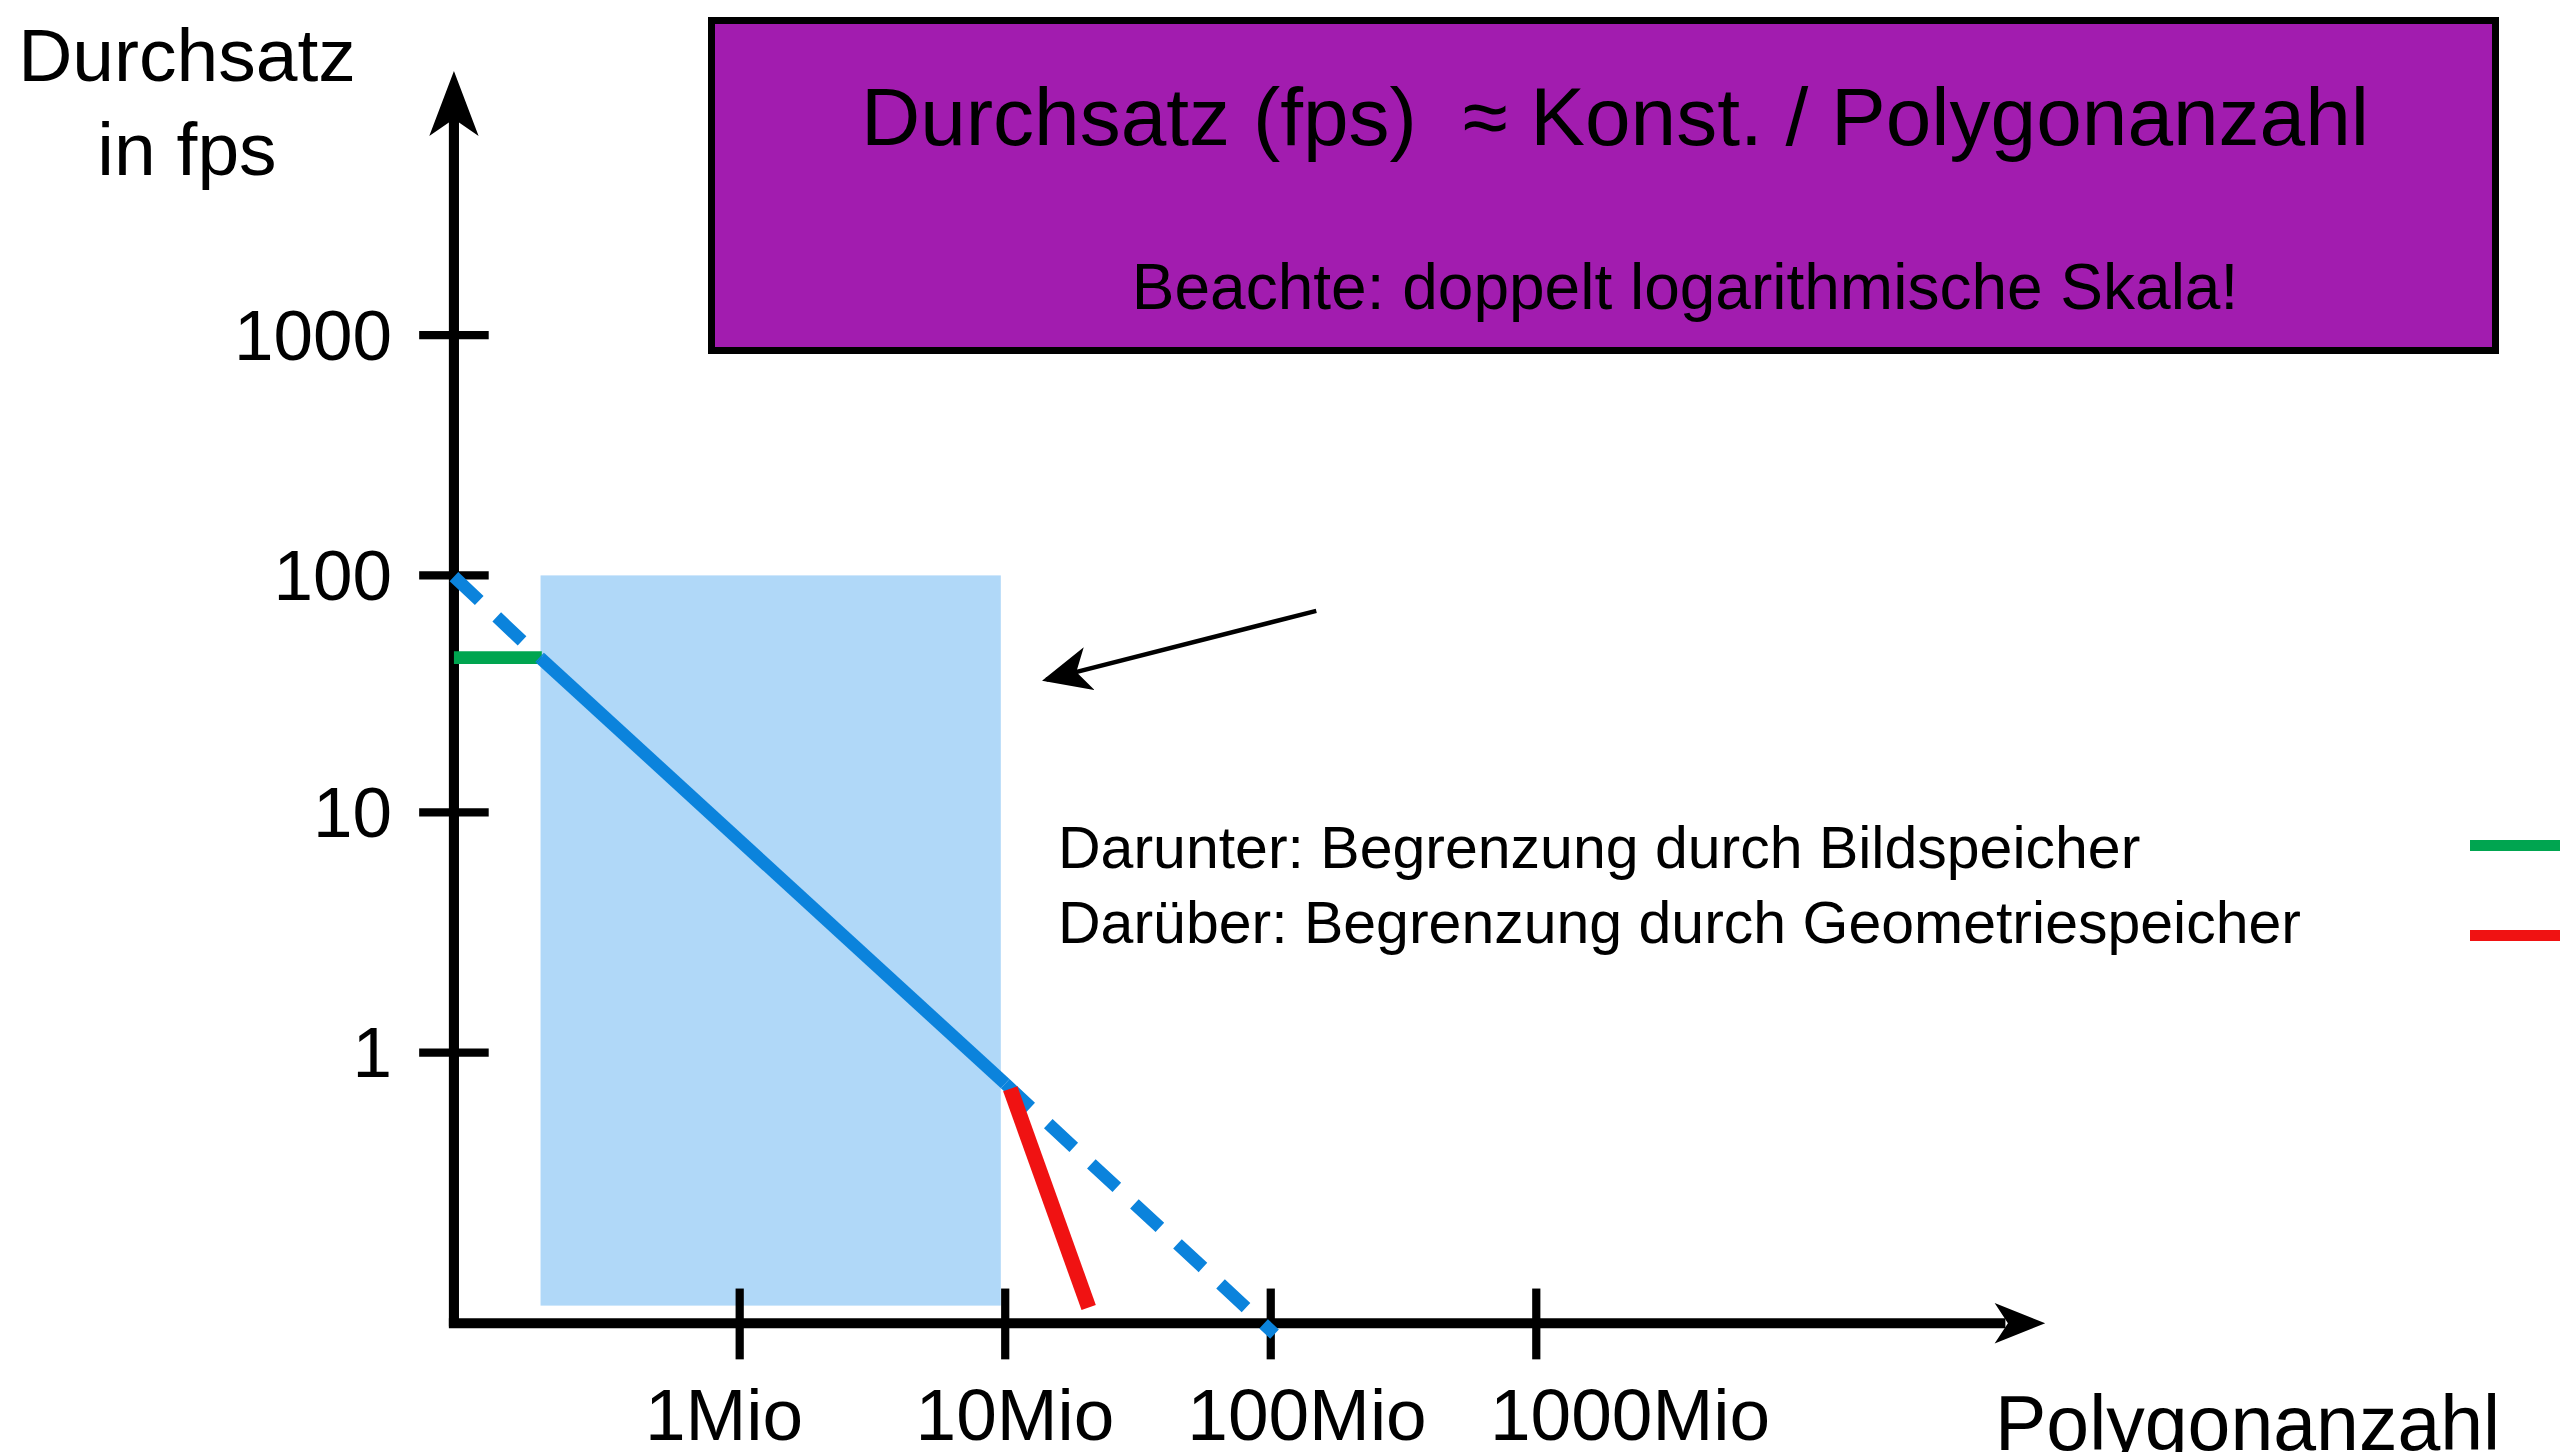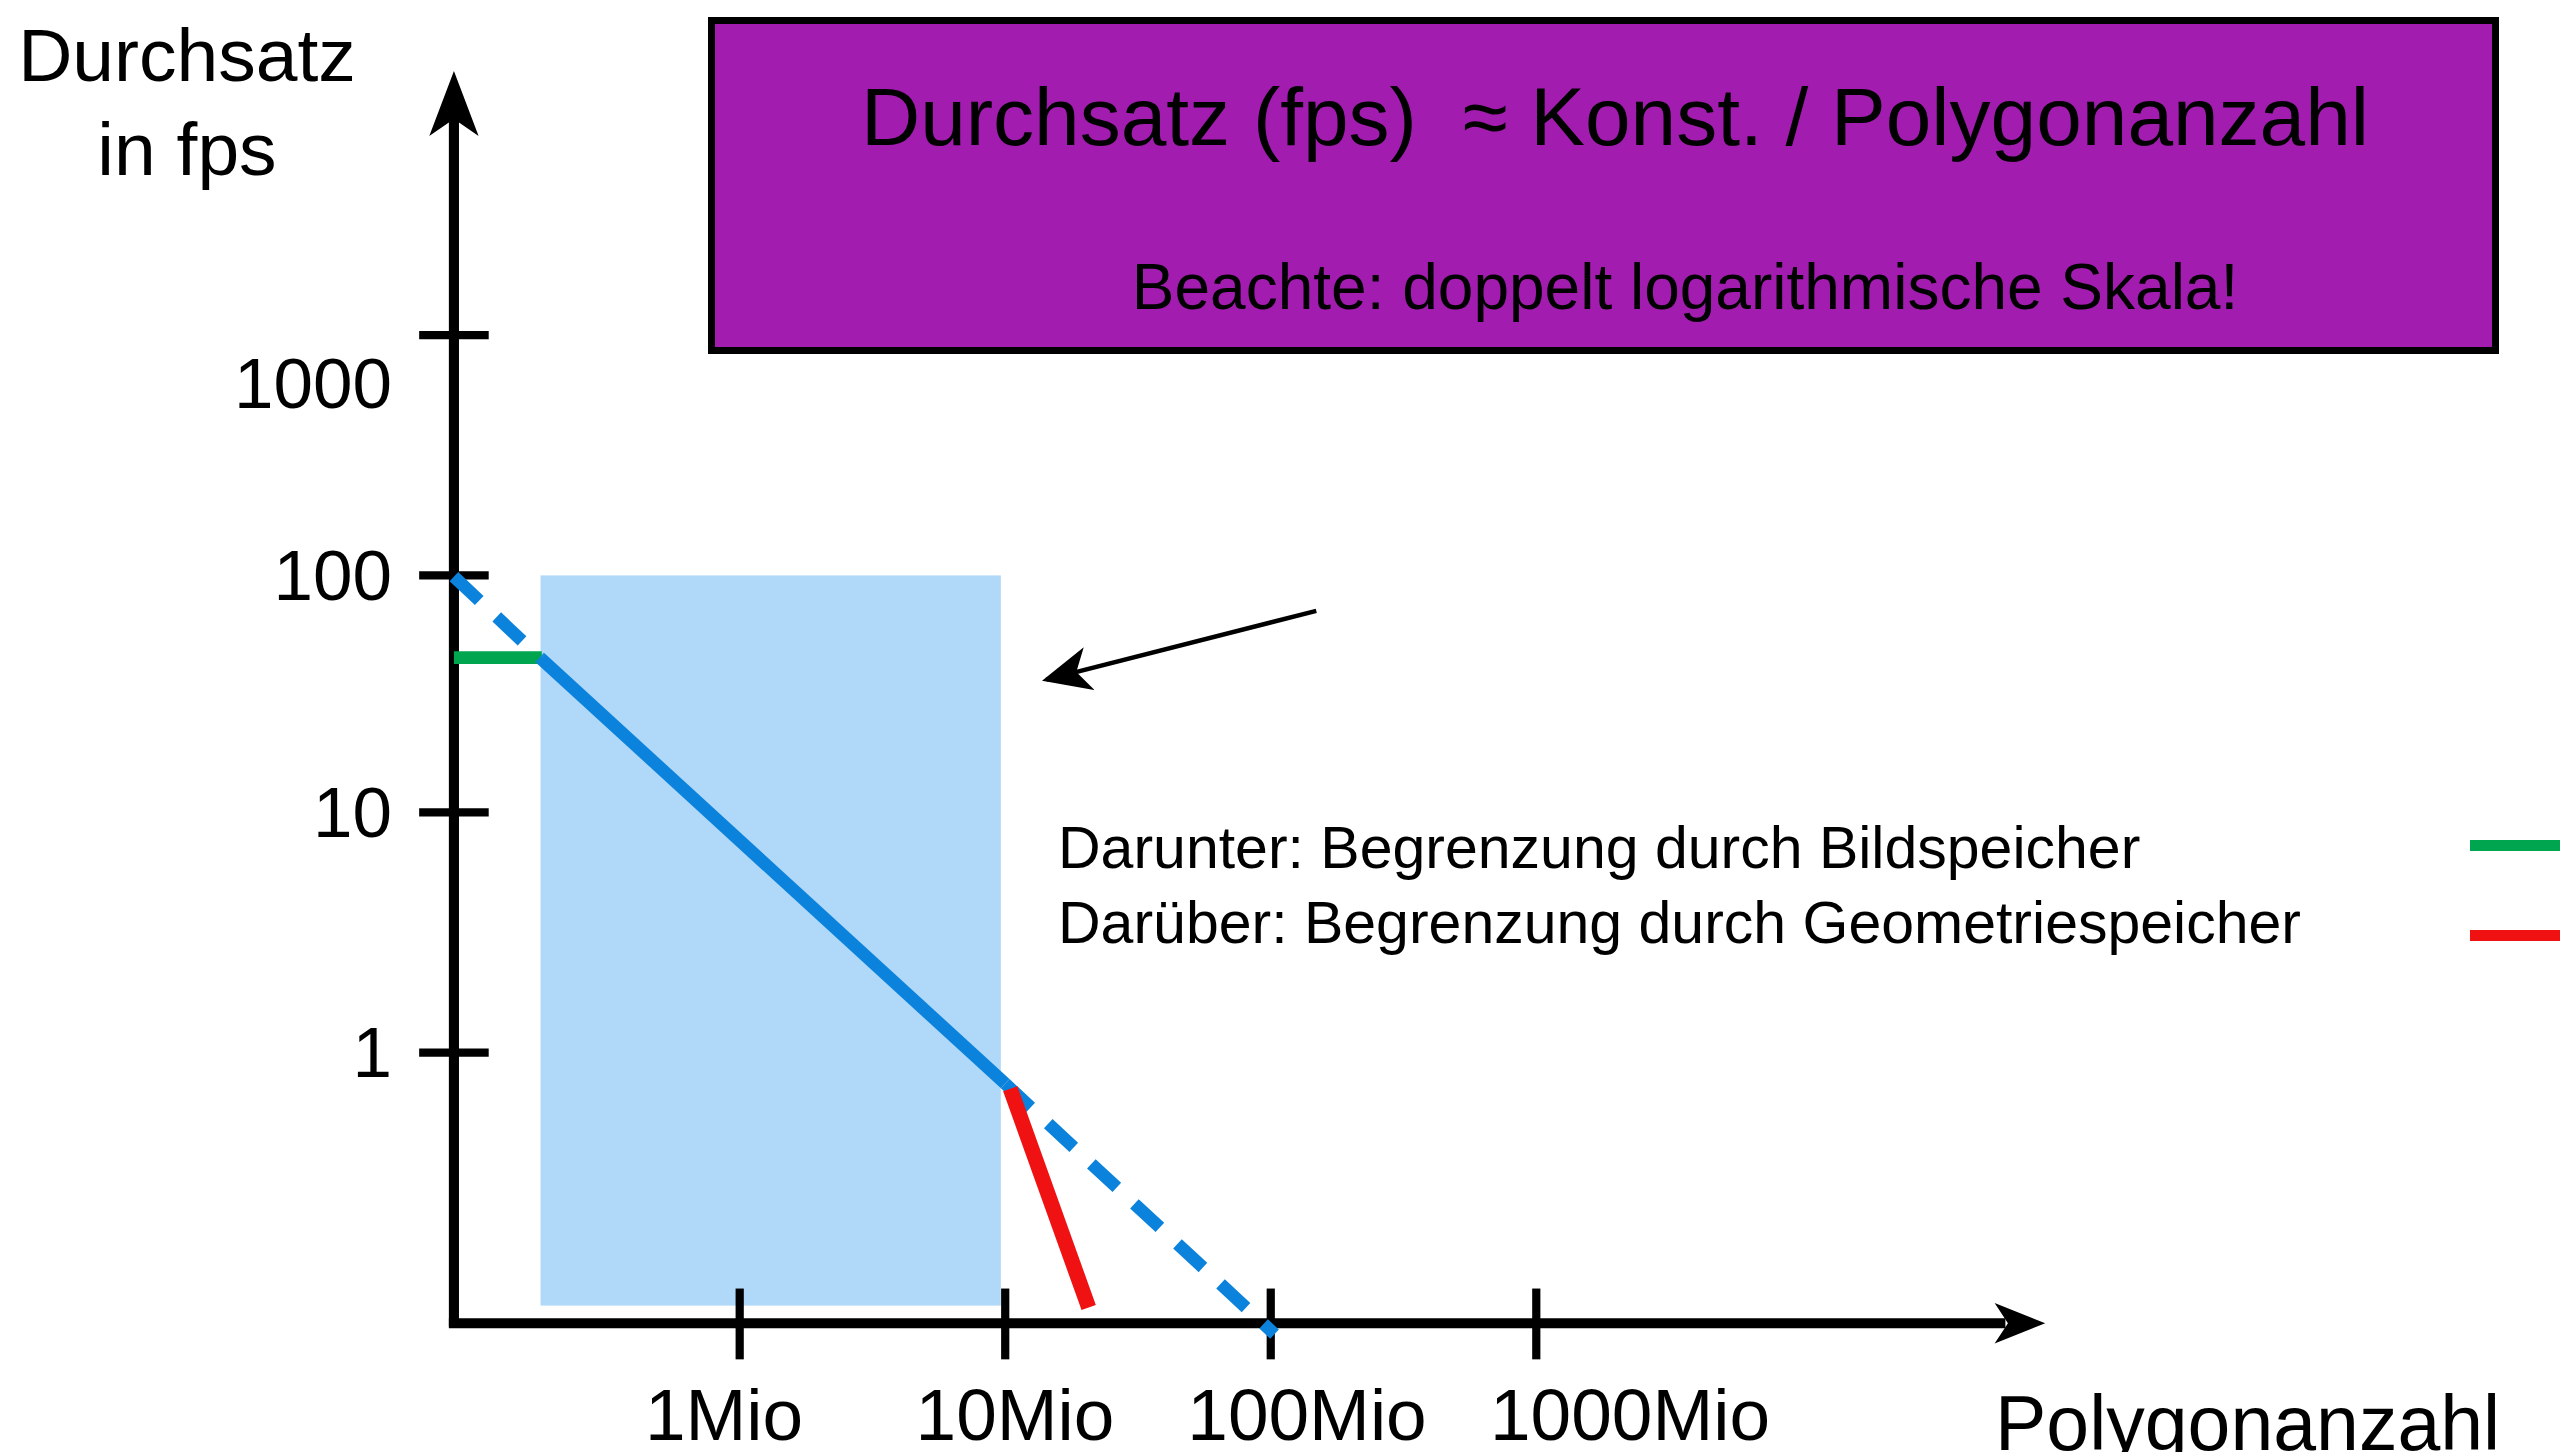--- a/index.html
+++ b/index.html
@@ -15,21 +15,21 @@
   #plot-svg{position:absolute;left:0;top:0;width:2563px;height:1453px;}
   .abs{position:absolute;}
   .y-axis-title{
     left:10px;top:7.6px;width:354px;
     font-size:75px;line-height:94px;text-align:center;white-space:nowrap;
   }
   .ytick{
     left:152px;width:240px;text-align:right;
     font-size:71px;line-height:71px;white-space:nowrap;
   }
-  .ytick-1000{top:300px;margin-top:48px;} .ytick-100{top:540px;}
+  .ytick-1000{top:300px;} .ytick-100{top:540px;}
   .ytick-10{top:777px;}  .ytick-1{top:1017px;}
   .xtick{
     top:1378px;transform:translateX(-50%);
     font-size:73px;line-height:73px;white-space:nowrap;text-align:center;
   }
   .xtick-1mio{left:724px;} .xtick-10mio{left:1015px;}
   .xtick-100mio{left:1307px;} .xtick-1000mio{left:1630px;}
   .x-axis-title{left:1995px;top:1385px;font-size:77px;line-height:77px;white-space:nowrap;}
   .title-box{
     left:699px;top:17px;width:1791px;height:337px;

